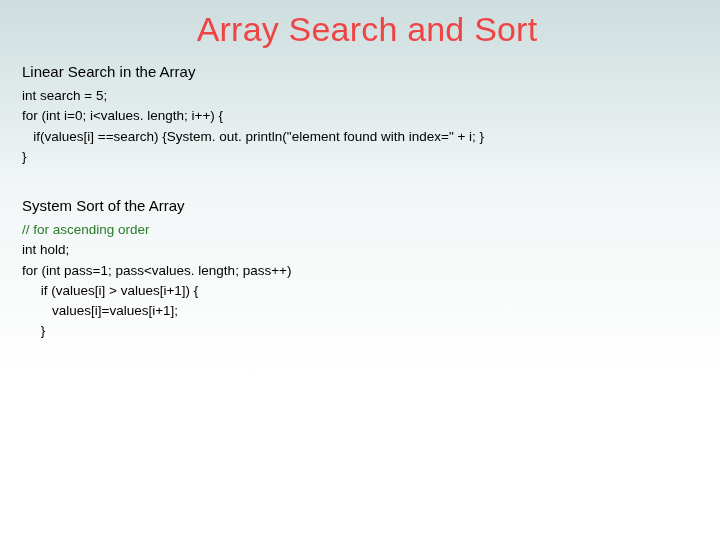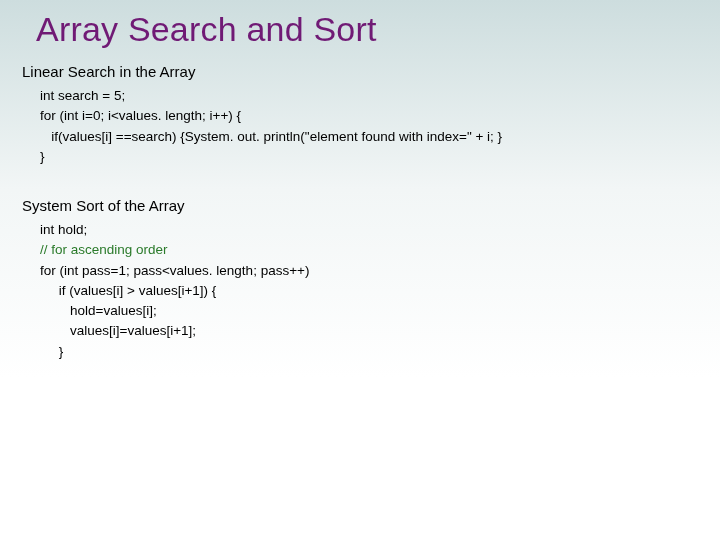--- a/index.html
+++ b/index.html
@@ -11,32 +11,32 @@
     font-family: Arial, Helvetica, sans-serif;
   }
   body {
     background: linear-gradient(to bottom, #cdddde 0%, #f2f6f6 35%, #ffffff 70%, #ffffff 100%);
     box-sizing: border-box;
     padding: 10px 22px;
   }
   .title {
     font-size: 34px;
     font-weight: 400;
-    color: #701a75;
+    color: #ef4444;
     margin: 0 0 14px 14px;
     letter-spacing: 0.2px;
+    text-align: center;
   }
   .subhead {
     font-size: 15px;
     font-weight: normal;
     color: #000;
     margin: 12px 0 6px 0;
   }
   .codeblock {
-    margin-left: 18px;
     font-size: 13.5px;
     color: #000;
     line-height: 1.5;
   }
   .codeblock .line {
     white-space: pre;
     font-family: Arial, Helvetica, sans-serif;
   }
   .comment {
     color: #2a7a2a;
@@ -55,20 +55,19 @@
   <div class="line">int search = 5;</div>
   <div class="line">for (int i=0; i&lt;values. length; i++) {</div>
   <div class="line">   if(values[i] ==search) {System. out. println("element found with index=" + i; }</div>
   <div class="line">}</div>
 </div>
 
 <div class="gap"></div>
 
 <div class="subhead">System Sort of the Array</div>
 <div class="codeblock">
+  <div class="line comment">// for ascending order</div>
   <div class="line">int hold;</div>
-  <div class="line comment">// for ascending order</div>
   <div class="line">for (int pass=1; pass&lt;values. length; pass++)</div>
   <div class="line">     if (values[i] &gt; values[i+1]) {</div>
-  <div class="line">        hold=values[i];</div>
   <div class="line">        values[i]=values[i+1];</div>
   <div class="line">     }</div>
 </div>
 
 </body></html>

